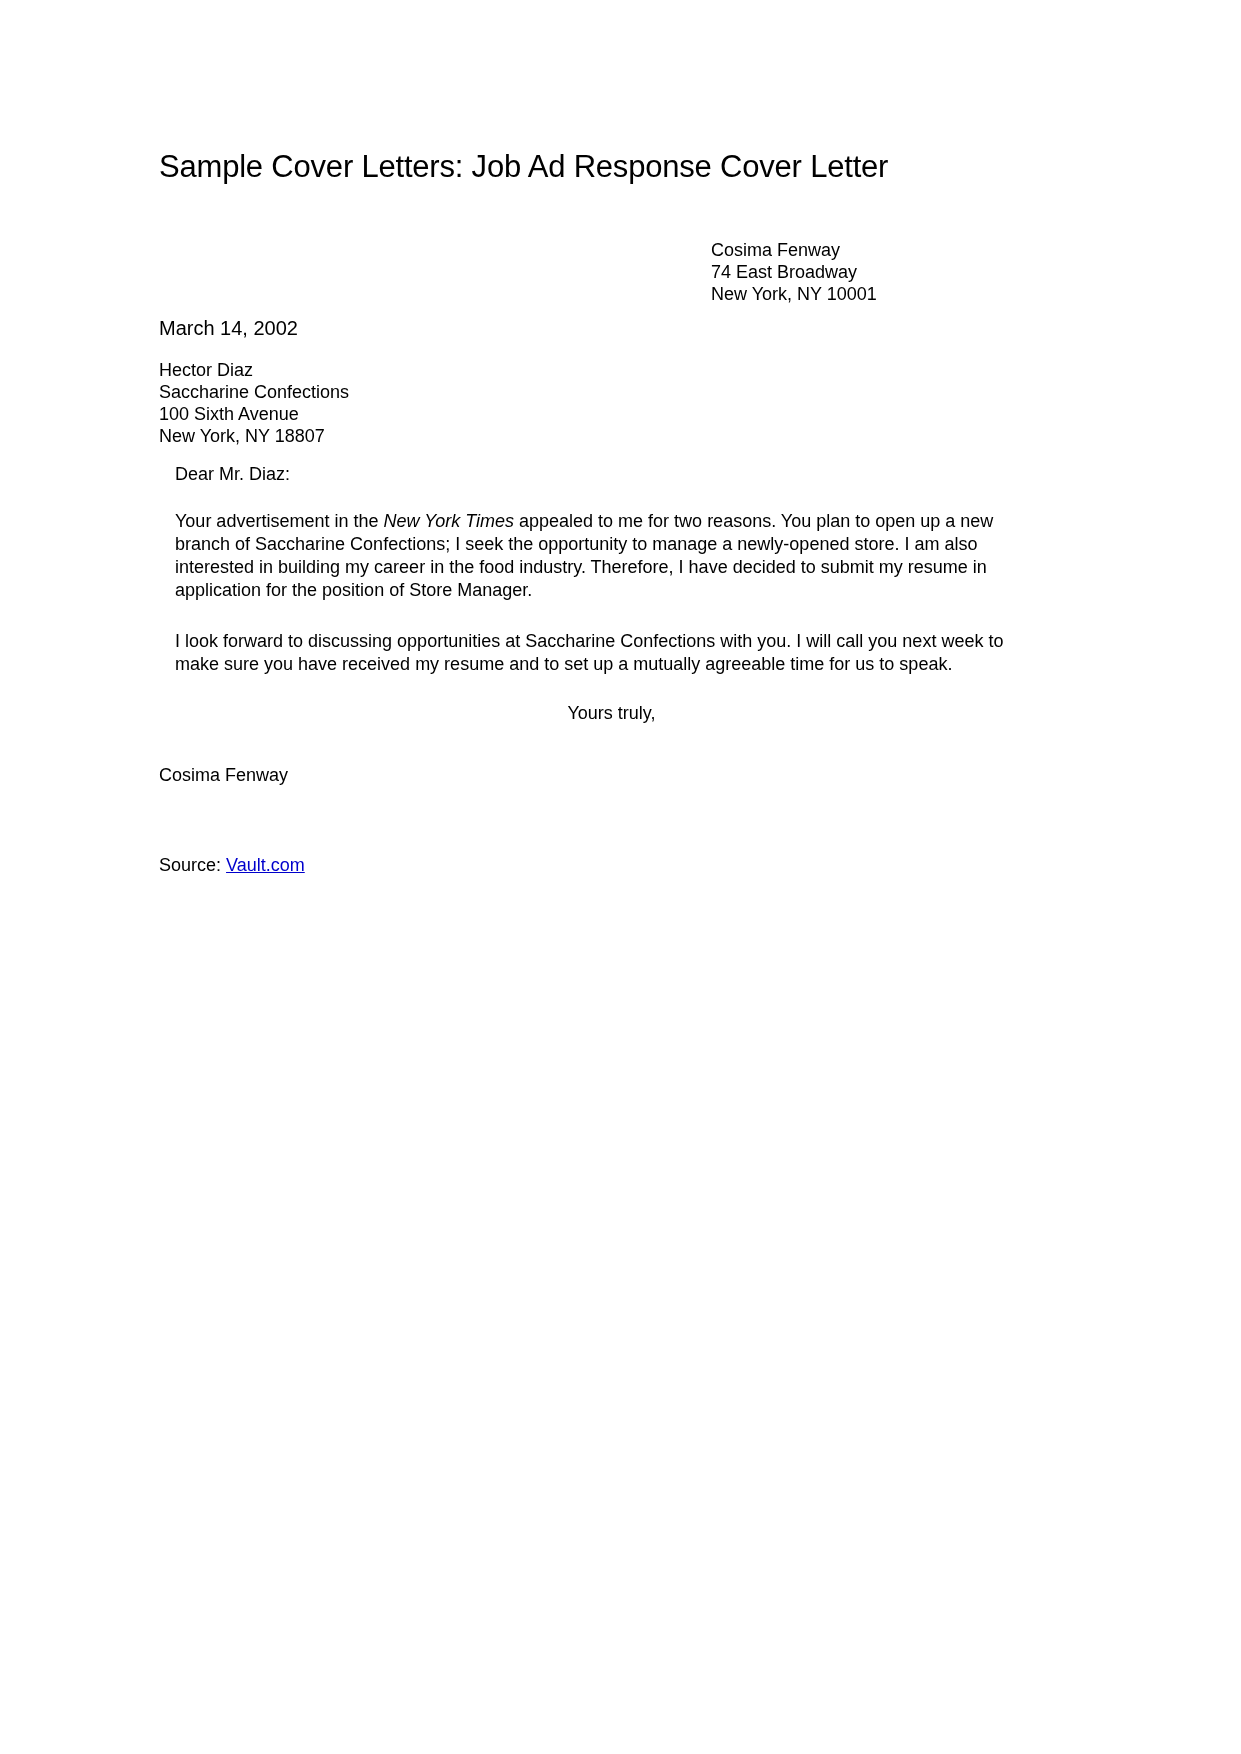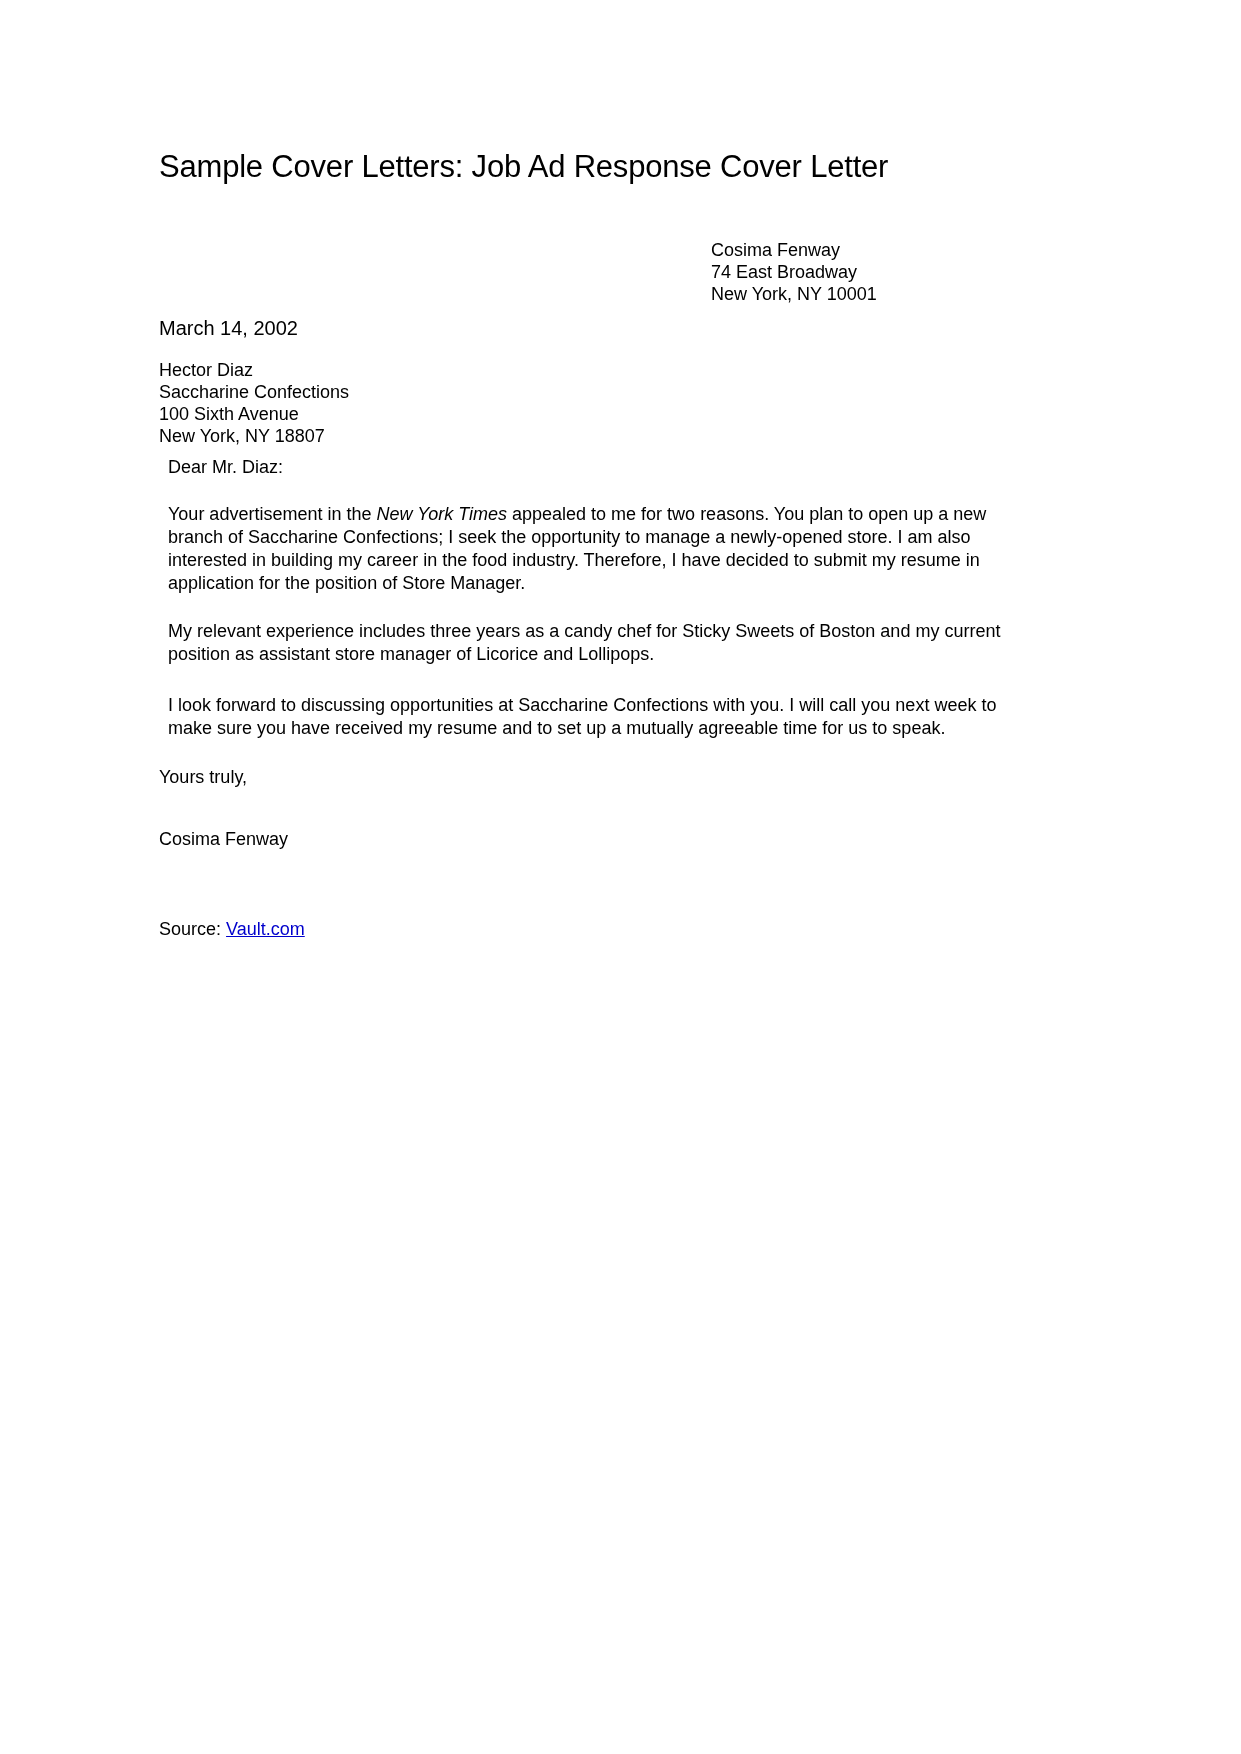--- a/index.html
+++ b/index.html
@@ -44,27 +44,27 @@
   .recipient-block {
     margin-top: 20px;
   }
   .body-text {
     font-size: 18px;
     line-height: 23px;
     max-width: 905px;
   }
   .salutation { margin: 28px 0 0 0; }
   .para {
-    margin: 9px;
+    margin: 16px;
     white-space: pre-line;
   }
   .p1 { margin-top: 24px; }
   .p2 { margin-top: 25px; }
   .p3 { margin-top: 28px; }
-  .closing { margin: 26px 0 0 0; }
+  .closing { margin: 26px 0 0 0; text-align: center; }
   .signature { margin: 39px 0 0 0; }
   .source-line {
     margin: 67px 0 0 0;
     font-size: 18px;
     line-height: 23px;
   }
   .source-link {
     color: var(--link-color, #0000cc);
     text-decoration: underline;
   }
@@ -93,22 +93,20 @@
   </div>
 
   <div class="body-text">
     <p class="para salutation">Dear Mr. Diaz:</p>
 
     <p class="para p1"><span>Your advertisement in the </span><em class="publication">New York Times</em><span> appealed to me for two reasons. You plan to open up a new
 branch of Saccharine Confections; I seek the opportunity to manage a newly-opened store. I am also
 interested in building my career in the food industry. Therefore, I have decided to submit my resume in
 application for the position of Store Manager.</span></p>
 
-    <p class="para p2">My relevant experience includes three years as a candy chef for Sticky Sweets of Boston and my current
-position as assistant store manager of Licorice and Lollipops.</p>
 
     <p class="para p3">I look forward to discussing opportunities at Saccharine Confections with you. I will call you next week to
 make sure you have received my resume and to set up a mutually agreeable time for us to speak.</p>
 
     <p class="para closing">Yours truly,</p>
 
     <p class="para signature">Cosima Fenway</p>
 
     <p class="source-line"><span>Source: </span><a href="#" class="source-link">Vault.com</a></p>
   </div>

